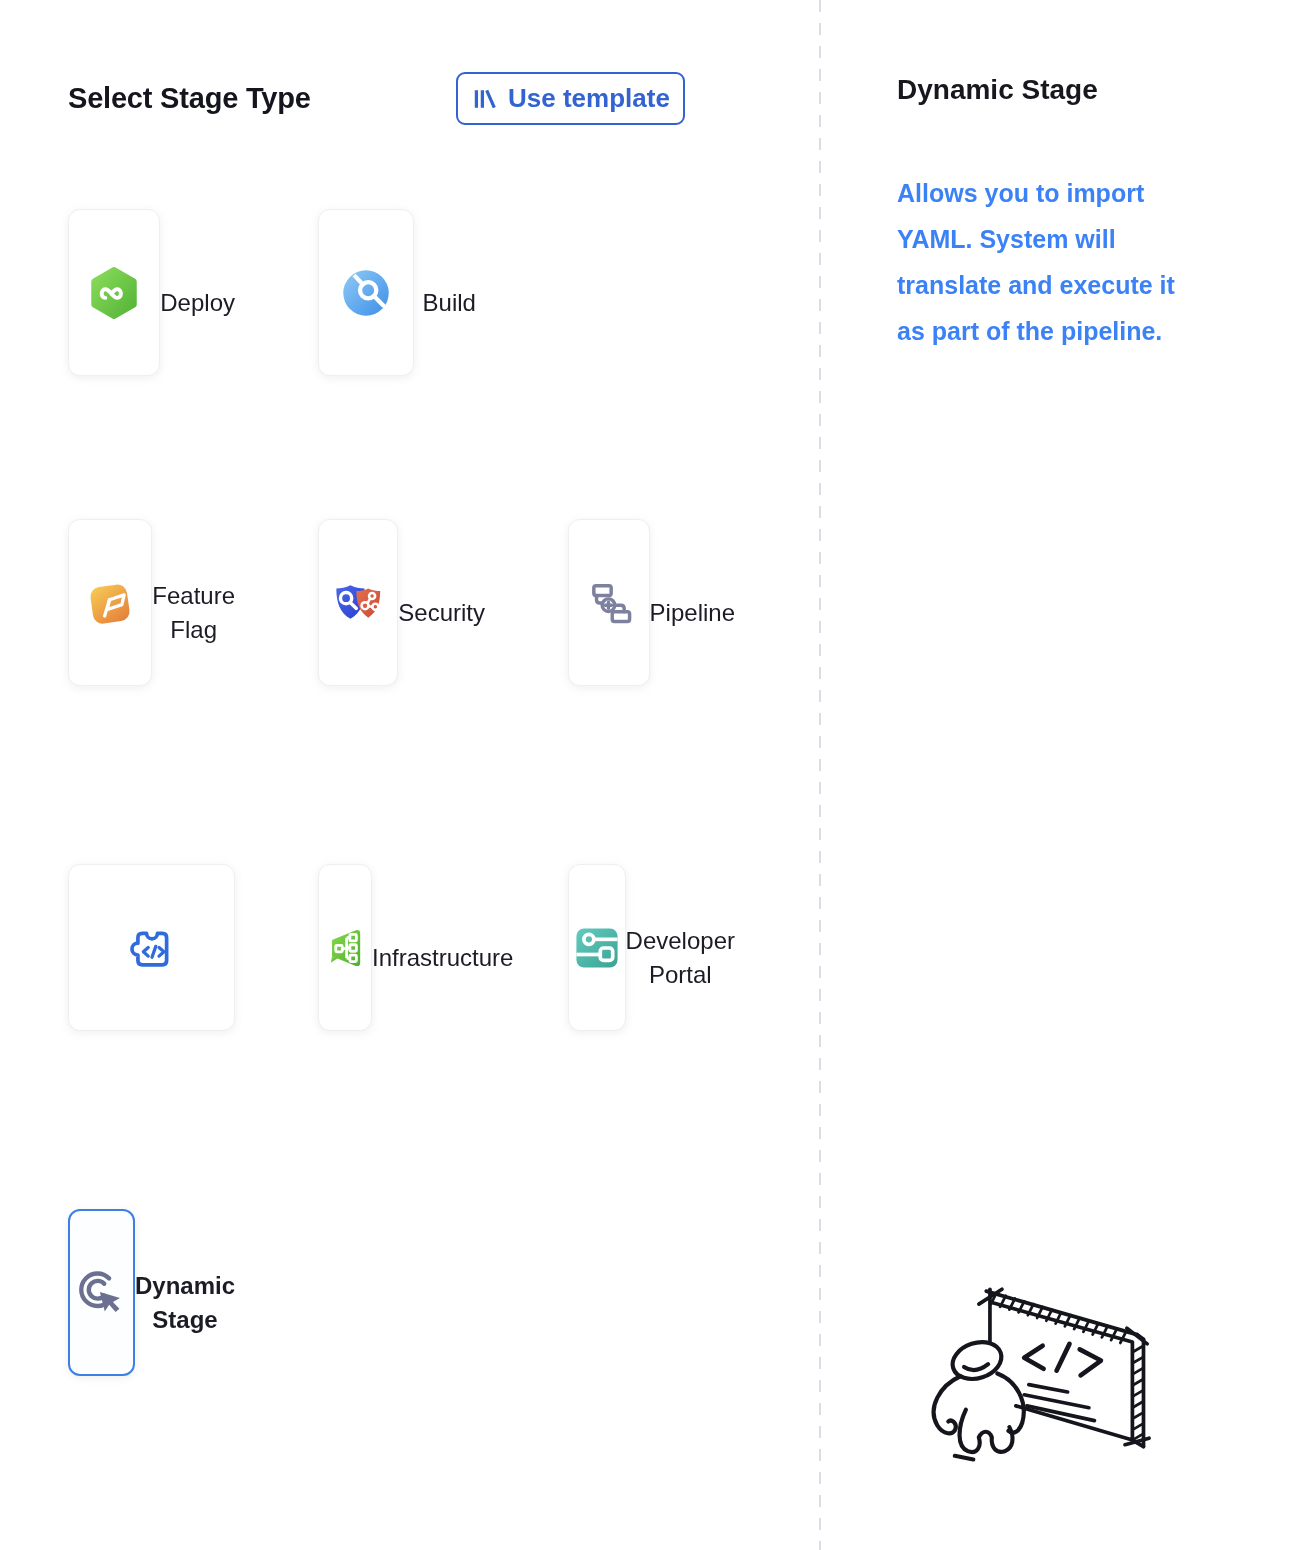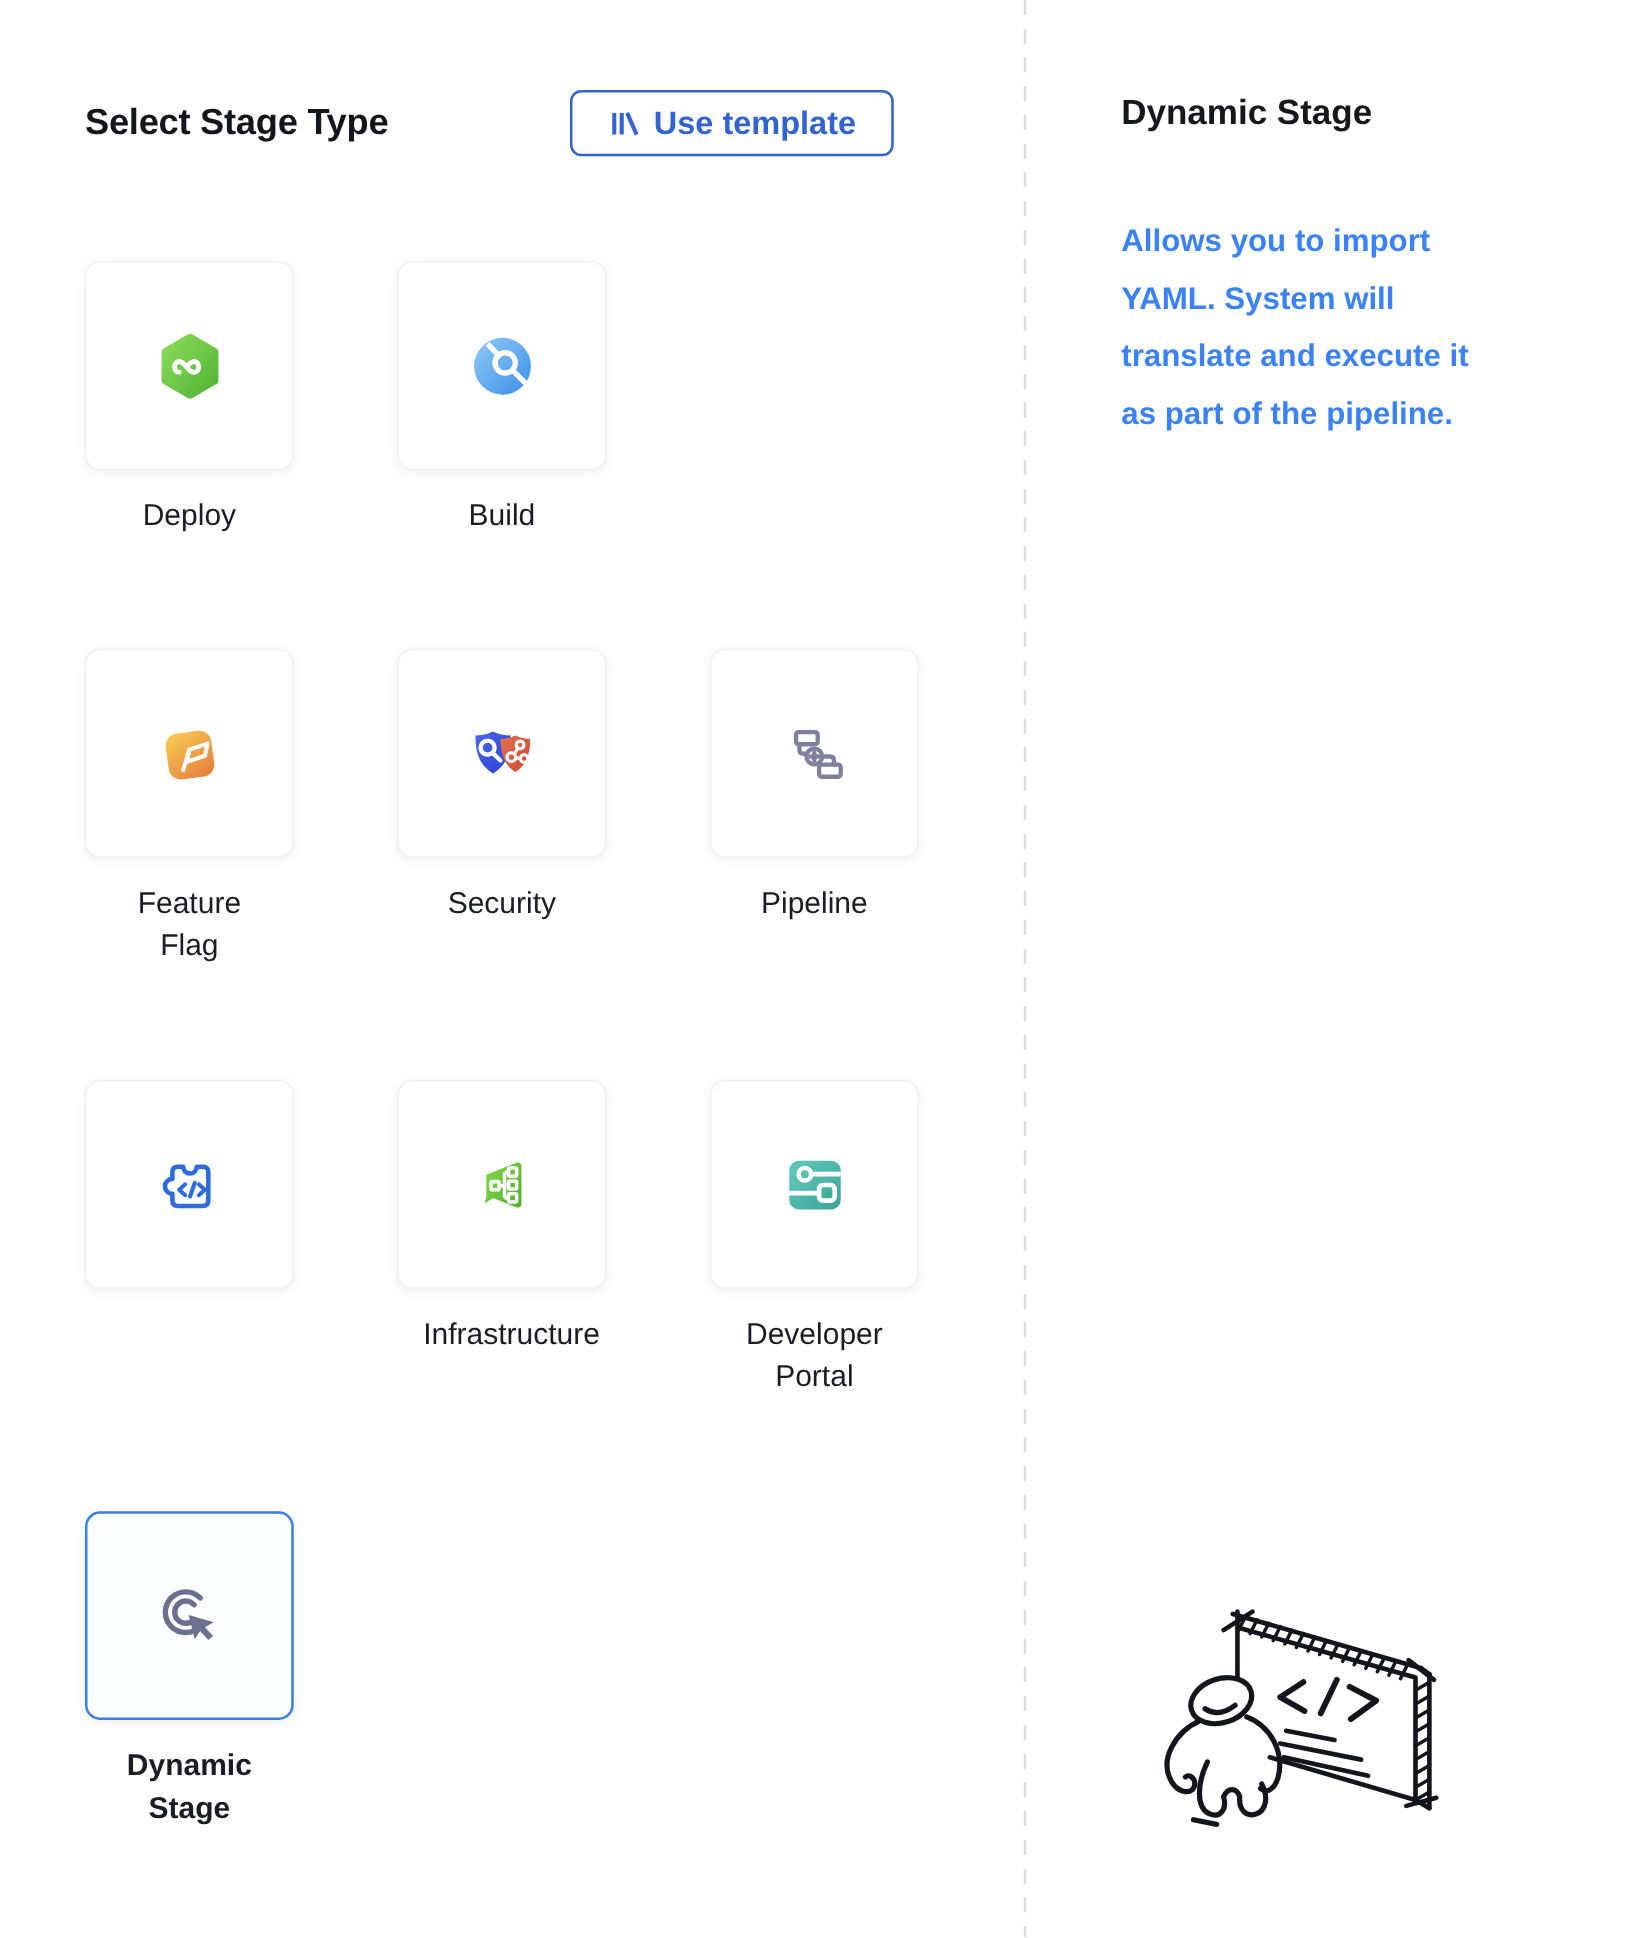--- a/index.html
+++ b/index.html
@@ -3,32 +3,32 @@
 <meta charset="utf-8">
 <style>
   html,body{margin:0;padding:0;background:#fff;}
   .screen{position:relative;width:1188px;height:1550px;background:#ffffff;
           font-family:"Liberation Sans",sans-serif;overflow:hidden;color:#1b1b26;}
 
   
   .page-title{position:absolute;left:68px;top:82px;font-size:29px;font-weight:700;
               color:#15151d;letter-spacing:-0.2px;}
   .use-template-btn{position:absolute;left:456px;top:72px;height:53px;box-sizing:border-box;
-              display:flex;align-items:center;gap:11px;padding:0 28px;background:#fff;
+              display:flex;align-items:center;gap:11px;padding:0 13px;background:#fff;
               border:2px solid #3263d0;border-radius:9px;color:#3263d0;
               font-size:26px;font-weight:600;cursor:pointer;font-family:inherit;}
   .use-template-btn svg{display:block;}
 
   
   .divider{position:absolute;left:819px;top:0;width:2px;height:1550px;
            background:repeating-linear-gradient(to bottom,#dcdce6 0 12px,transparent 12px 23px);}
 
   
   .stage-grid{position:absolute;inset:0;}
-  .stage-item{position:absolute;width:167px;display:flex;flex-direction:column;align-items:center;}
+  .stage-item{position:absolute;width:167px;display:flex;align-items:center;}
   .pos-0{left:68px;top:209px}.pos-1{left:318px;top:209px}.pos-2{left:568px;top:209px}
   .pos-3{left:68px;top:519px}.pos-4{left:318px;top:519px}.pos-5{left:568px;top:519px}
   .pos-6{left:68px;top:864px}.pos-7{left:318px;top:864px}.pos-8{left:568px;top:864px}
   .pos-9{left:68px;top:1209px}
   .stage-card{width:167px;height:167px;box-sizing:border-box;background:#ffffff;
               border:1px solid #efeff2;border-radius:12px;
               box-shadow:0 2px 8px rgba(96,97,112,0.10);
               display:flex;align-items:center;justify-content:center;cursor:pointer;}
   .stage-card.selected{border:2px solid #3d7fe3;background:#fdfeff;}
   .stage-icon{display:flex;}

